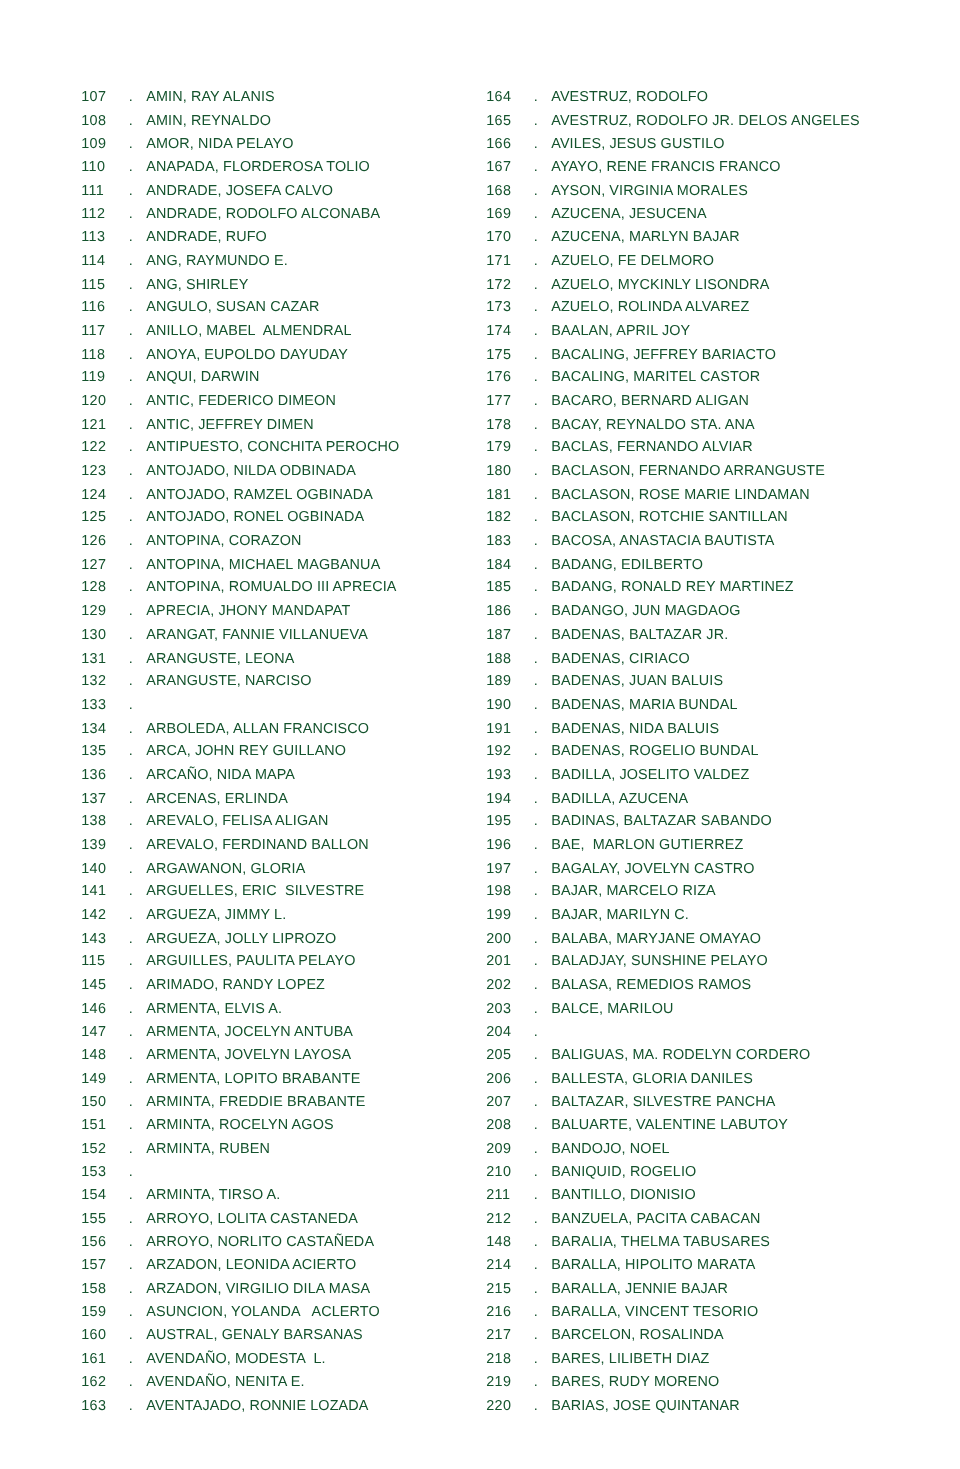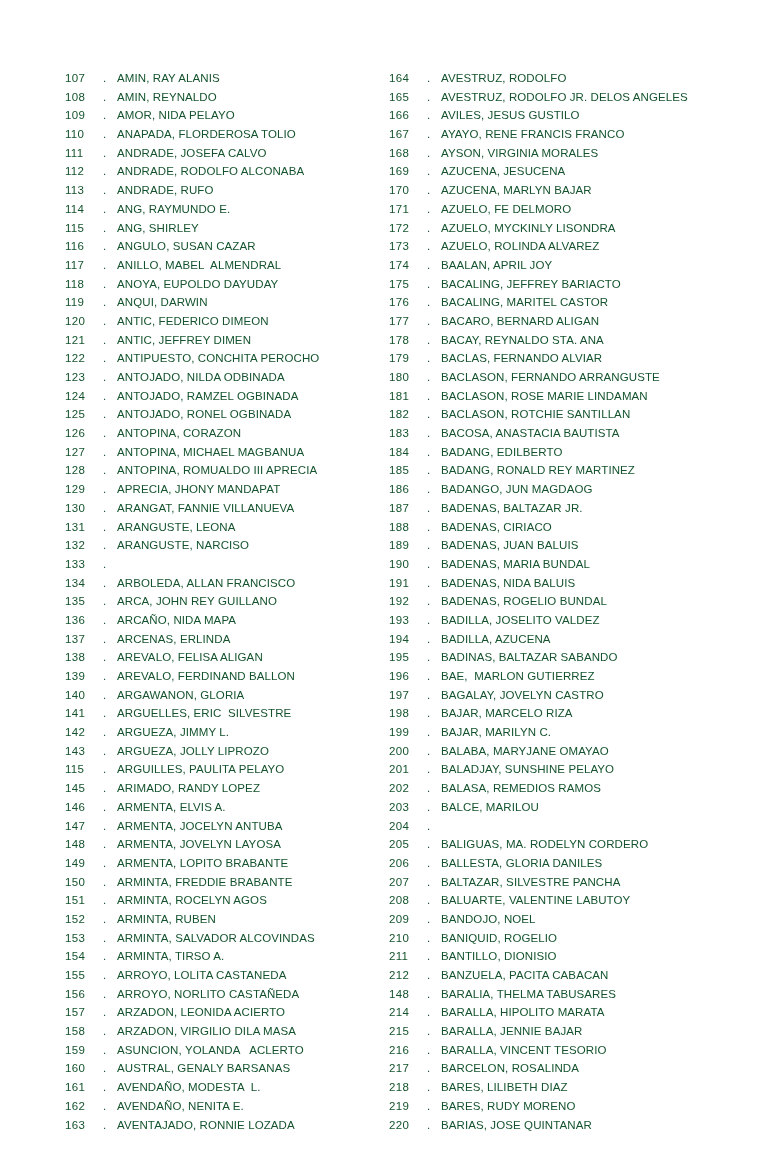--- a/index.html
+++ b/index.html
@@ -91,21 +91,21 @@
       <div class="row"><span class="num">143</span><span class="dot">.</span><span class="name">ARGUEZA, JOLLY LIPROZO</span></div>
       <div class="row"><span class="num">115</span><span class="dot">.</span><span class="name">ARGUILLES, PAULITA PELAYO</span></div>
       <div class="row"><span class="num">145</span><span class="dot">.</span><span class="name">ARIMADO, RANDY LOPEZ</span></div>
       <div class="row"><span class="num">146</span><span class="dot">.</span><span class="name">ARMENTA, ELVIS A.</span></div>
       <div class="row"><span class="num">147</span><span class="dot">.</span><span class="name">ARMENTA, JOCELYN ANTUBA</span></div>
       <div class="row"><span class="num">148</span><span class="dot">.</span><span class="name">ARMENTA, JOVELYN LAYOSA</span></div>
       <div class="row"><span class="num">149</span><span class="dot">.</span><span class="name">ARMENTA, LOPITO BRABANTE</span></div>
       <div class="row"><span class="num">150</span><span class="dot">.</span><span class="name">ARMINTA, FREDDIE BRABANTE</span></div>
       <div class="row"><span class="num">151</span><span class="dot">.</span><span class="name">ARMINTA, ROCELYN AGOS</span></div>
       <div class="row"><span class="num">152</span><span class="dot">.</span><span class="name">ARMINTA, RUBEN</span></div>
-      <div class="row"><span class="num">153</span><span class="dot">.</span><span class="name">ARMINTA, SALVADOR ALCOVINDAS</span></div>
+      <div class="row"><span class="num">153</span><span class="dot">.</span></div>
       <div class="row"><span class="num">154</span><span class="dot">.</span><span class="name">ARMINTA, TIRSO A.</span></div>
       <div class="row"><span class="num">155</span><span class="dot">.</span><span class="name">ARROYO, LOLITA CASTANEDA</span></div>
       <div class="row"><span class="num">156</span><span class="dot">.</span><span class="name">ARROYO, NORLITO CASTAÑEDA</span></div>
       <div class="row"><span class="num">157</span><span class="dot">.</span><span class="name">ARZADON, LEONIDA ACIERTO</span></div>
       <div class="row"><span class="num">158</span><span class="dot">.</span><span class="name">ARZADON, VIRGILIO DILA MASA</span></div>
       <div class="row"><span class="num">159</span><span class="dot">.</span><span class="name">ASUNCION, YOLANDA   ACLERTO</span></div>
       <div class="row"><span class="num">160</span><span class="dot">.</span><span class="name">AUSTRAL, GENALY BARSANAS</span></div>
       <div class="row"><span class="num">161</span><span class="dot">.</span><span class="name">AVENDAÑO, MODESTA  L.</span></div>
       <div class="row"><span class="num">162</span><span class="dot">.</span><span class="name">AVENDAÑO, NENITA E.</span></div>
       <div class="row"><span class="num">163</span><span class="dot">.</span><span class="name">AVENTAJADO, RONNIE LOZADA</span></div>

